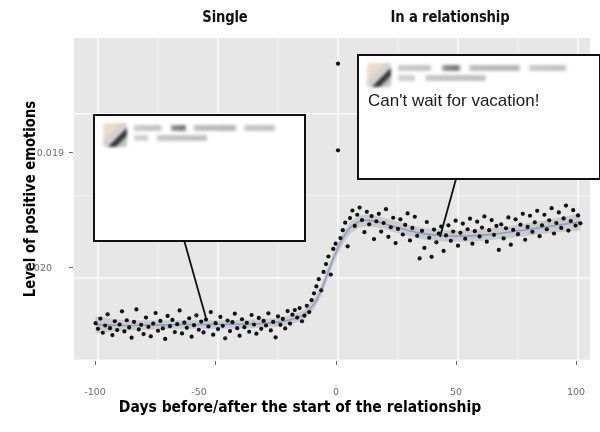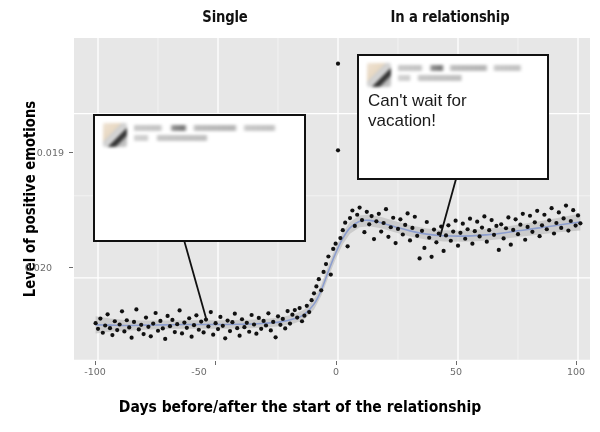--- a/index.html
+++ b/index.html
@@ -79,21 +79,21 @@
 
   
   .tick-label {
     position: absolute;
     font-size: 9.5px;
     color: #6b6b6b;
     white-space: nowrap;
     font-family: "DejaVu Sans", sans-serif;
   }
   .ytick { text-align: right; width: 44px; }
-  .xtick { text-align: center; width: 40px; }
+  .xtick { text-align: center; width: 40px; margin-top: 20px; }
   .tick-mark { position: absolute; background: #6b6b6b; }
 
   
   .callout {
     position: absolute;
     background: #ffffff;
     border: 2.5px solid #111111;
     box-sizing: border-box;
     overflow: hidden;
   }
@@ -414,21 +414,21 @@
   <div class="callout" id="callout-left" style="left:93px; top:114px; width:213px; height:128px;">
     <div class="callout-header">
       <div class="avatar-blur"></div>
       <div class="name-lines">
         <div class="blur-line a"></div>
         <div class="blur-line b"></div>
       </div>
     </div>
   </div>
 
-  <div class="callout" id="callout-right" style="left:357px; top:54px; width:192px; height:126px;">
+  <div class="callout" id="callout-right" style="left:357px; top:54px; width:244px; height:126px;">
     <div class="callout-header">
       <div class="avatar-blur"></div>
       <div class="name-lines">
         <div class="blur-line a"></div>
         <div class="blur-line b"></div>
       </div>
     </div>
     <div class="callout-text">Can't wait for vacation!</div>
   </div>
 

